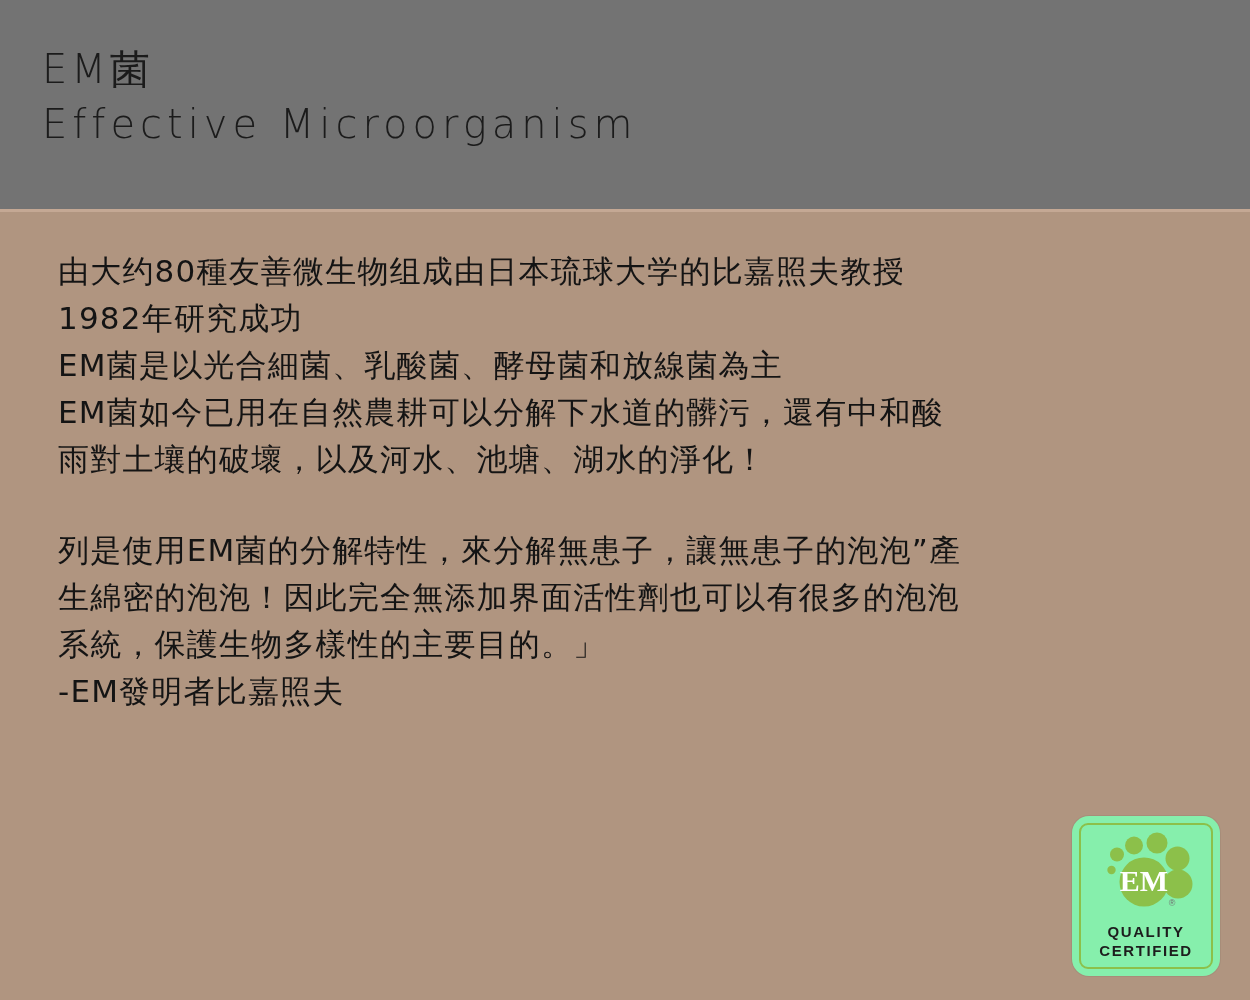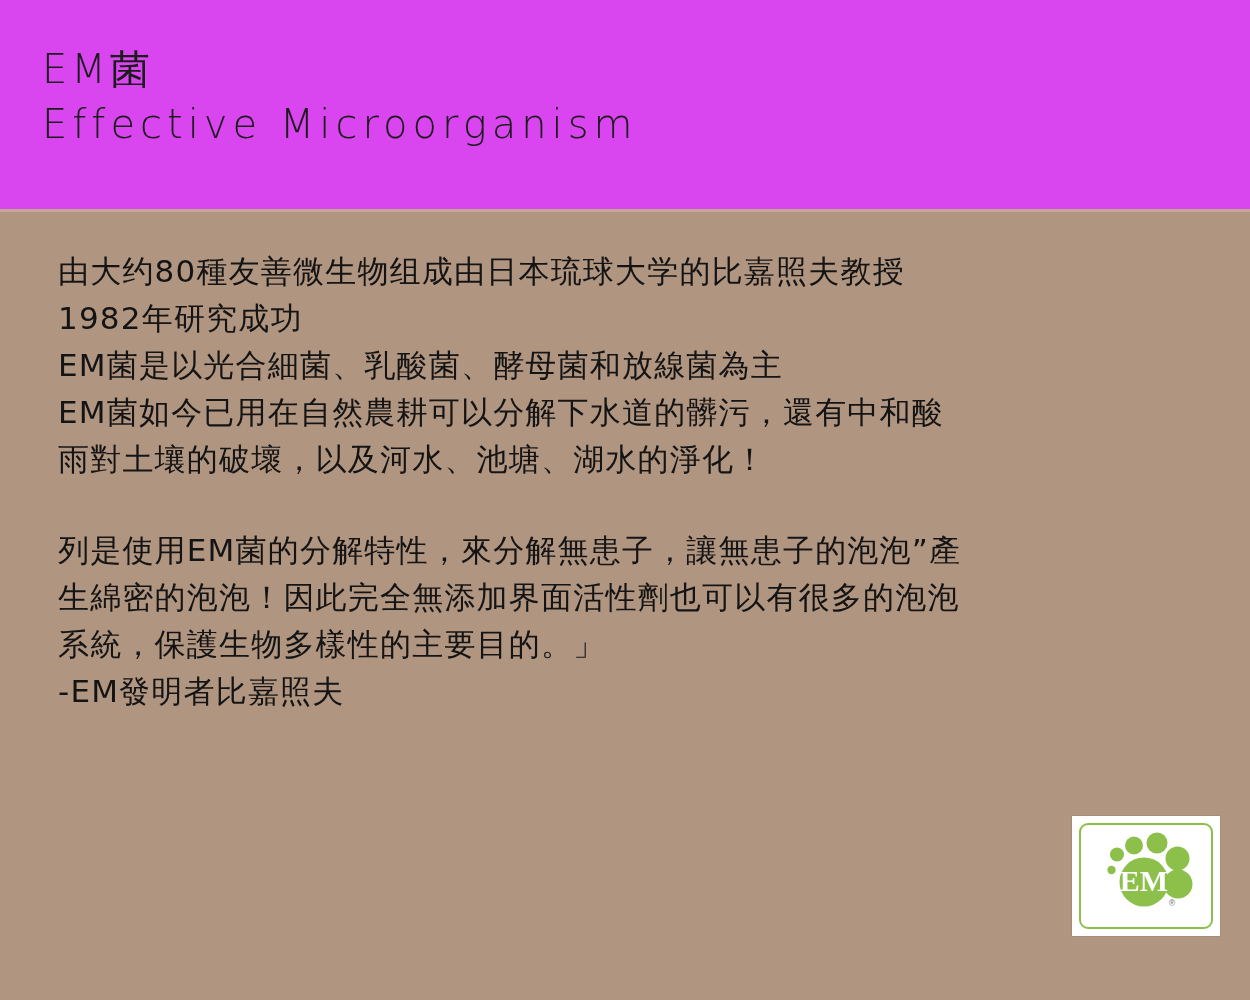--- a/index.html
+++ b/index.html
@@ -23,21 +23,21 @@
     box-sizing: border-box;
   }
 
   
   .header-band {
     position: absolute;
     left: 0;
     top: 0;
     width: 1250px;
     height: 210px;
-    background: #d946ef;
+    background: #737373;
     box-sizing: border-box;
   }
   .header-rule {
     position: absolute;
     left: 0;
     top: 209px;
     width: 1250px;
     height: 3px;
     background: #c4a894;
   }
@@ -90,23 +90,24 @@
     letter-spacing: 1.2px;
     white-space: pre;
   }
 
   
   .badge {
     position: absolute;
     left: 1072px;
     top: 816px;
     width: 148px;
-    height: 120px;
-    background: #ffffff;
+    height: 160px;
+    background: #86efac;
     box-shadow: 0 0 0 1px rgba(0,0,0,0.05);
+    border-radius: 17px;
   }
   .badge-inner {
     position: absolute;
     left: 7px;
     top: 7px;
     right: 7px;
     bottom: 7px;
     border: 2.5px solid #8cc04a;
     border-radius: 9px;
     box-sizing: border-box;
@@ -181,15 +182,19 @@
         <circle cx="106.0" cy="62.0" r="14.5" fill="#8cc04a"></circle>
 
         <circle cx="72.0" cy="60.0" r="24.5" fill="#8cc04a"></circle>
 
         <text x="72" y="69" text-anchor="middle" font-family="Liberation Serif, DejaVu Serif, serif" font-size="30" font-weight="700" fill="#ffffff" letter-spacing="0">EM</text>
 
         <text x="100" y="84" text-anchor="middle" font-family="Liberation Sans, DejaVu Sans, sans-serif" font-size="9" fill="#6f6f6f">®</text>
       </svg>
     </div>
 
+    <div class="badge-text">
+      <div>QUALITY</div>
+      <div>CERTIFIED</div>
+    </div>
   </div>
 
 </div>
 
 </body></html>

